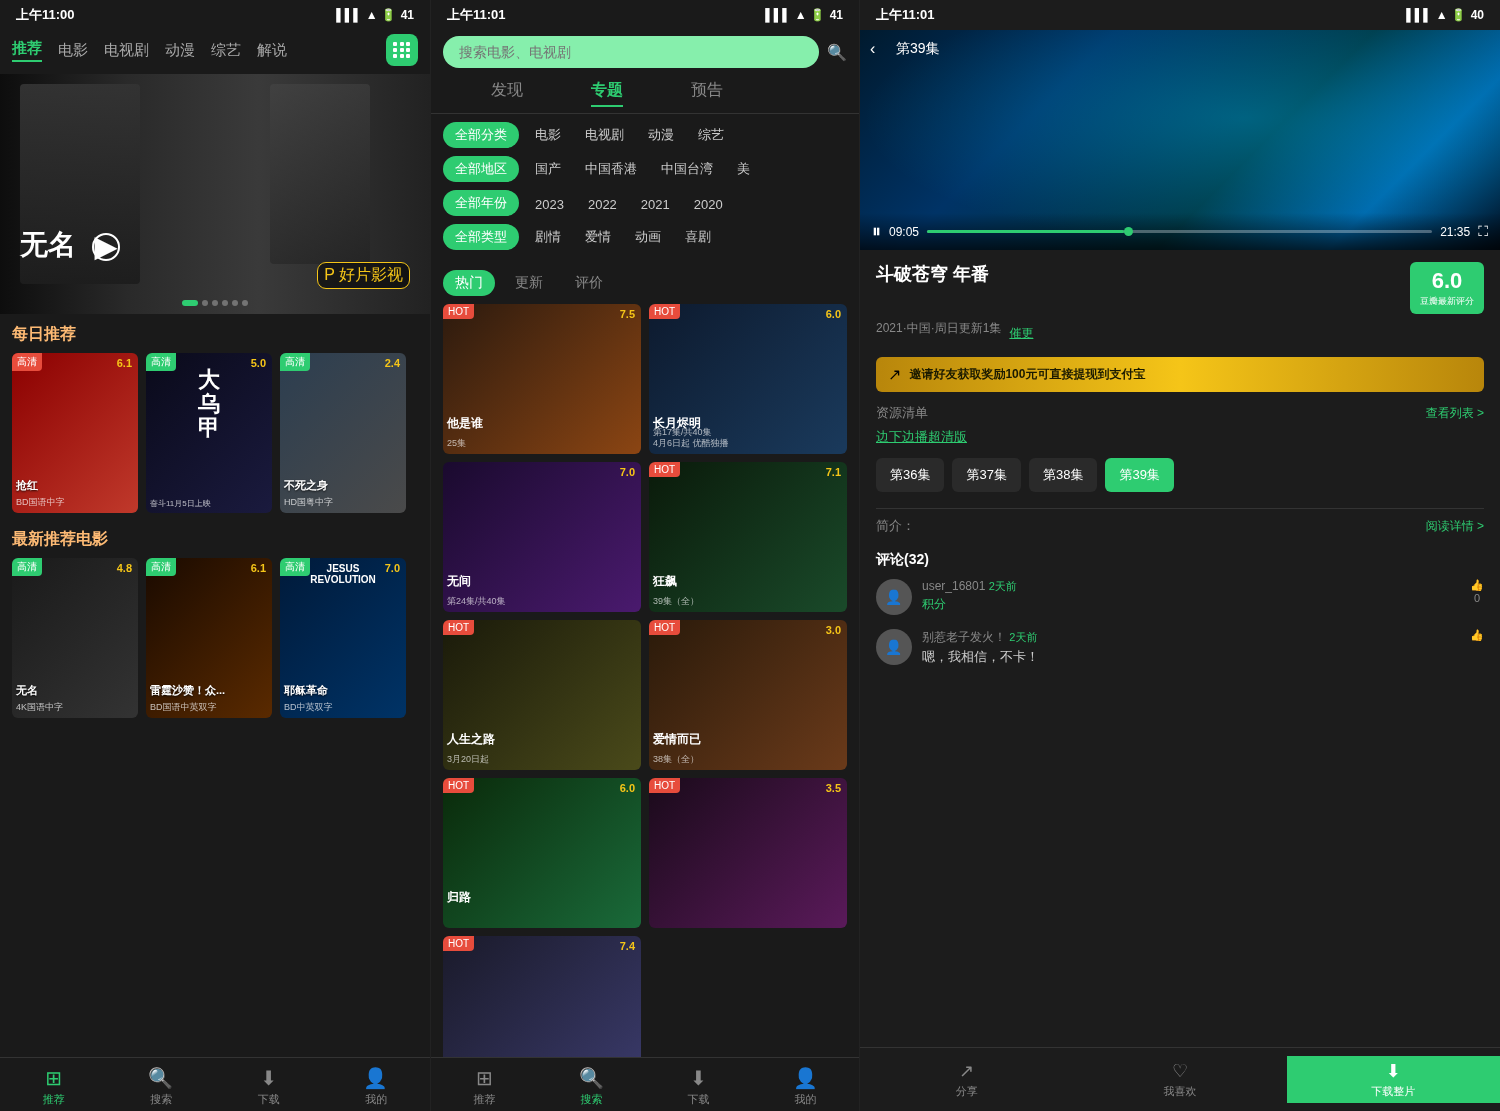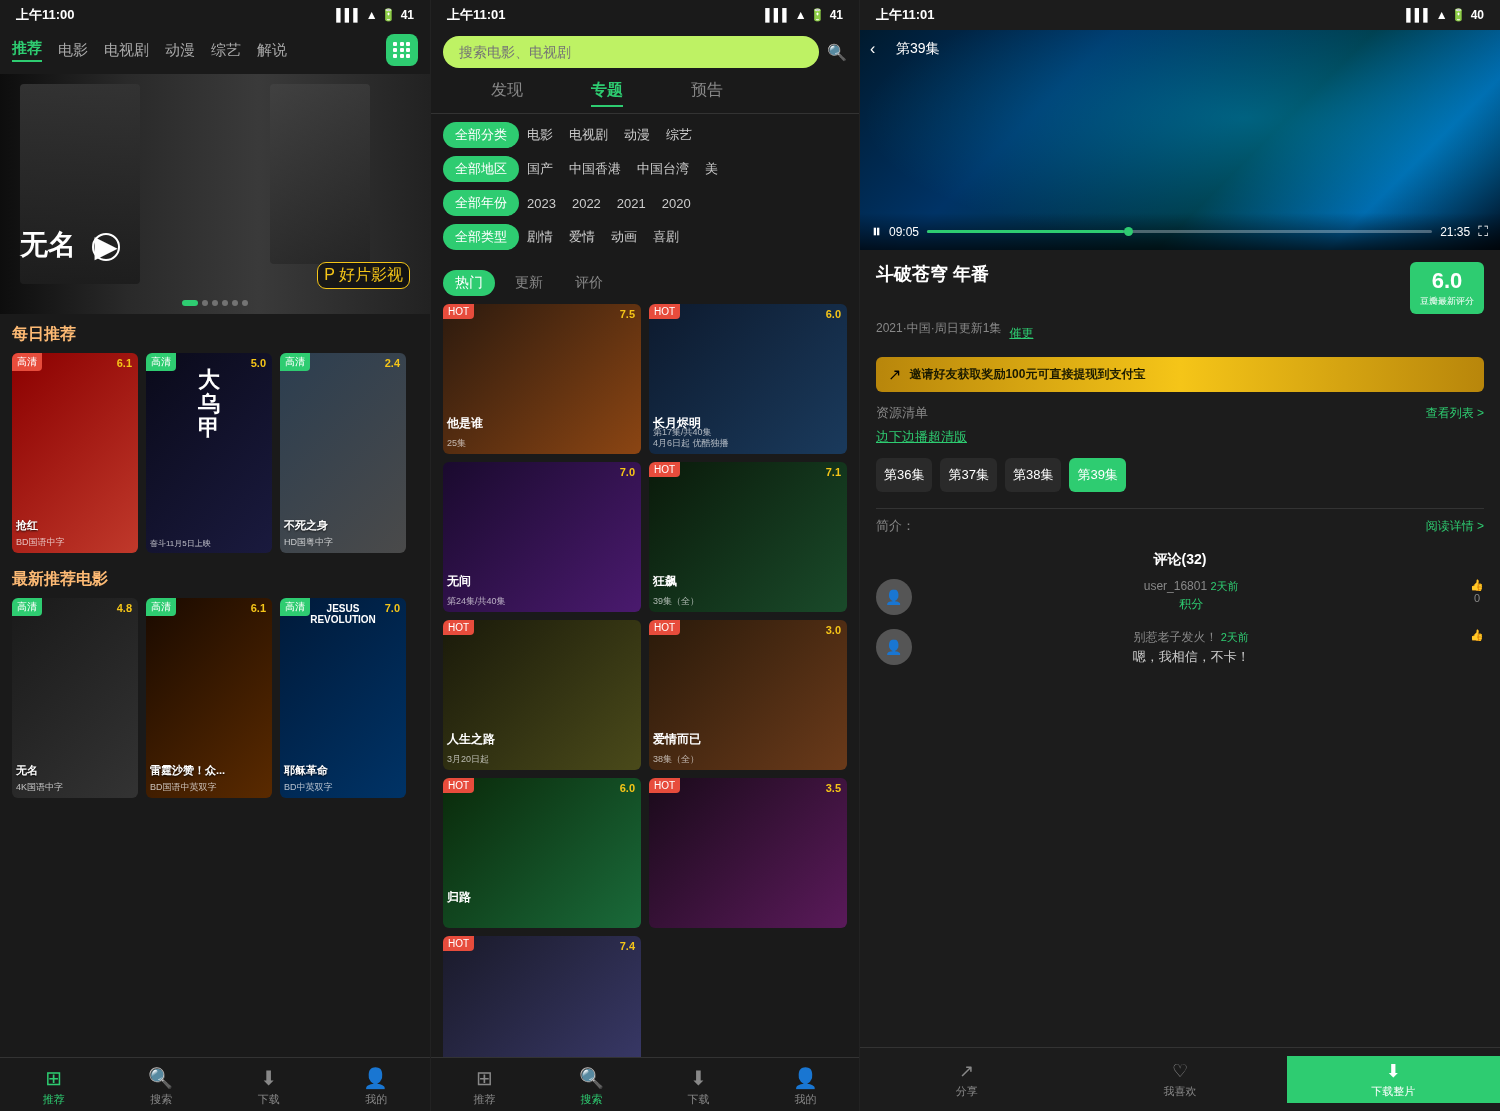--- a/index.html
+++ b/index.html
@@ -172,21 +172,21 @@
     }
     .p1-cards-row {
       display: flex;
       gap: 8px;
       overflow-x: hidden;
     }
     .p1-card {
       position: relative;
       width: 126px;
       min-width: 126px;
-      height: 200px;
+      height: 160px;
       border-radius: 6px;
       overflow: hidden;
       background: #333;
     }
     .p1-card-badge {
       position: absolute;
       top: 0;
       left: 0;
       background: #2ecc71;
       color: #fff;
@@ -256,21 +256,21 @@
       font-weight: bold;
     }
     .p2-search-bar {
       padding: 6px 12px;
       display: flex;
       align-items: center;
       gap: 8px;
     }
     .p2-search-input {
       flex: 1;
-      background: #bef264;
+      background: #86efac;
       border: none;
       border-radius: 20px;
       padding: 8px 16px;
       color: #666;
       font-size: 14px;
       outline: none;
     }
     .p2-search-icon { color: #666; font-size: 16px; }
 
     .p2-tabs {
@@ -290,21 +290,22 @@
       color: #2ecc71;
       border-bottom: 2px solid #2ecc71;
       font-weight: bold;
     }
 
     .p2-filter-section {
       padding: 8px 12px;
     }
     .p2-filter-row {
       display: flex;
-      align-items: center;
+      align-items: flex-end;
+      gap: 8px;
       margin-bottom: 8px;
     }
     .p2-filter-btn {
       background: #2ecc71;
       color: #fff;
       border: none;
       border-radius: 15px;
       padding: 4px 12px;
       font-size: 13px;
       cursor: pointer;
@@ -545,21 +546,21 @@
       cursor: pointer;
     }
 
     .p3-episodes {
       display: flex;
       gap: 8px;
       flex-wrap: wrap;
       margin-bottom: 16px;
     }
     .p3-ep-btn {
-      padding: 8px 8px;
+      padding: 8px 14px;
       border-radius: 6px;
       background: #2a2a2a;
       color: #fff;
       font-size: 13px;
       cursor: pointer;
       border: none;
     }
     .p3-ep-btn.active {
       background: #2ecc71;
       color: #fff;
@@ -567,21 +568,21 @@
 
     .p3-intro-row {
       display: flex;
       justify-content: space-between;
       align-items: center;
       padding: 8px 0;
       border-top: 1px solid #333;
       margin-bottom: 8px;
     }
 
-    .p3-comment-section { margin-top: 4px; text-align: center; }
+    .p3-comment-section { margin-top: 4px; }
     .p3-comment-header { color: #fff; font-size: 14px; font-weight: bold; margin-bottom: 10px; }
     .p3-comment-item {
       display: flex;
       gap: 10px;
       margin-bottom: 14px;
       align-items: flex-start;
     }
     .p3-avatar {
       width: 36px;
       height: 36px;

